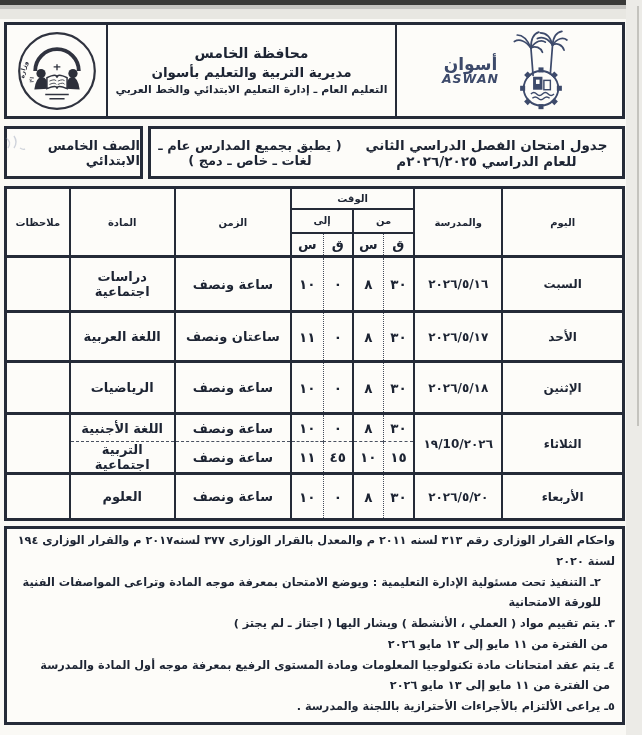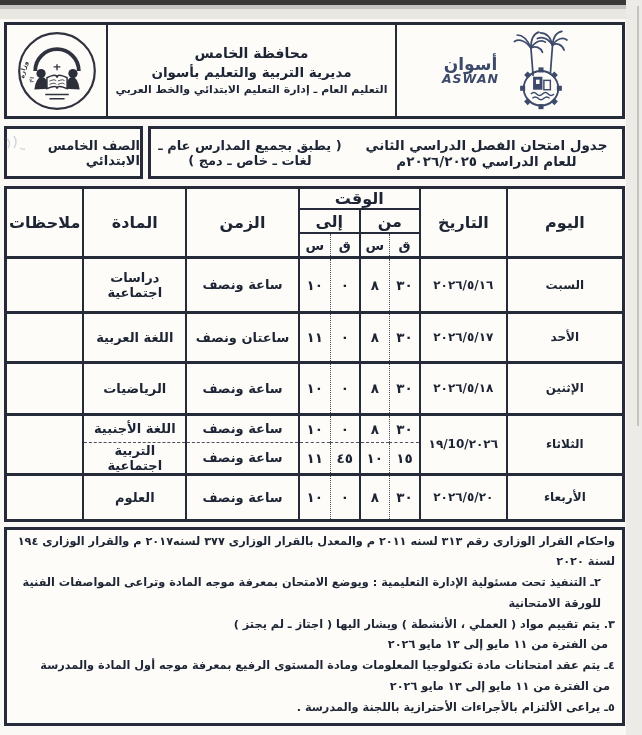--- a/index.html
+++ b/index.html
@@ -30,21 +30,21 @@
   .title-box{flex:1;border:3px solid #252b38;background:#fdfcf9;display:flex;
              align-items:center;justify-content:center;gap:2px;text-align:center;}
   .t-line1{font-size:13.5px;font-weight:bold;}
   .t-line2{font-size:13px;font-weight:bold;}
   .grade-box{width:133px;border:3px solid #252b38;background:#fdfcf9;display:flex;
              align-items:center;justify-content:flex-start;font-size:13px;font-weight:bold;}
   
   table.sched{width:621px;margin-top:7px;border-collapse:collapse;border:3px solid #252b38;background:#fdfcf9;}
   .sched th,.sched td{border:2px solid #252b38;text-align:center;vertical-align:middle;
                       font-weight:bold;padding:0 2px;}
-  .sched th{font-size:16px;}
+  .sched th{font-size:10px;}
   .sched .sq{font-size:13.5px;}
   tr.hrow1{height:21px;} tr.hrow2{height:24px;} tr.hrow3{height:24px;}
   td.c-day{font-size:12px;}
   td.c-date{font-size:12px;letter-spacing:.5px;}
   td.c-num{font-size:13.5px;}
   td.c-dur{font-size:13px;}
   td.c-subj{font-size:13px;}
   tr.day-row>td{border-top:3px solid #252b38;margin-top:42px;}
   td.c-q1{border-left:1.5px dotted #444b59;}  td.c-s1{border-right:1.5px dotted #444b59;}
   td.c-q2{border-left:1.5px dotted #444b59;}  td.c-s2{border-right:1.5px dotted #444b59;}
@@ -165,21 +165,21 @@
           <col style="width:30px">
           <col style="width:30px">
           <col style="width:32px">
         <col style="width:116px">
           <col style="width:105px">
           <col style="width:64px">
       </colgroup>
       <tbody>
           <tr class="hrow1">
         <th rowspan="3">اليوم</th>
-        <th rowspan="3">التاريخ</th>
+        <th rowspan="3">والمدرسة</th>
         <th colspan="4">الوقت</th>
         <th rowspan="3">الزمن</th>
         <th rowspan="3">المادة</th>
         <th rowspan="3">ملاحظات</th>
       </tr>
       <tr class="hrow2">
         <th colspan="2">من</th>
         <th colspan="2">إلى</th>
       </tr>
       <tr class="hrow3">

